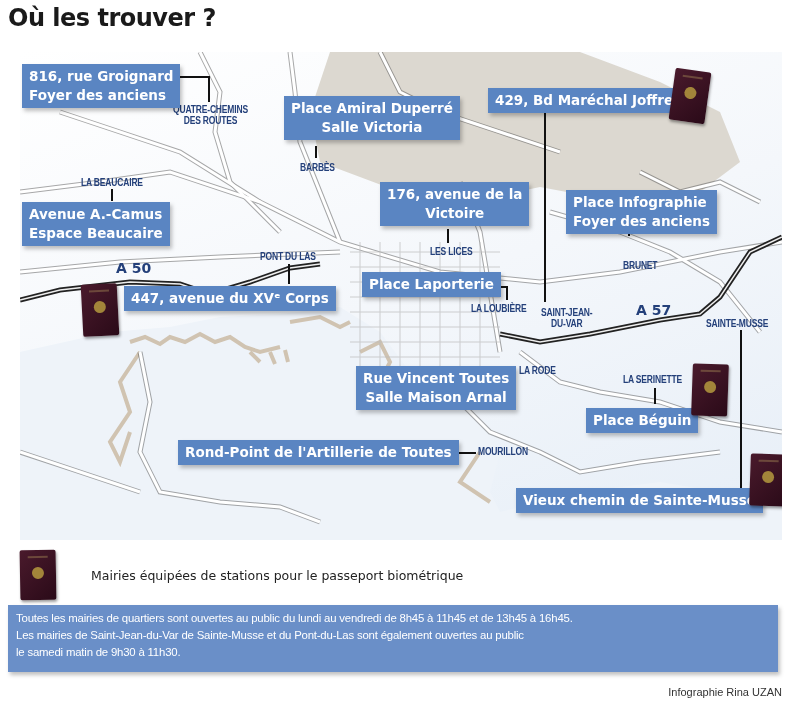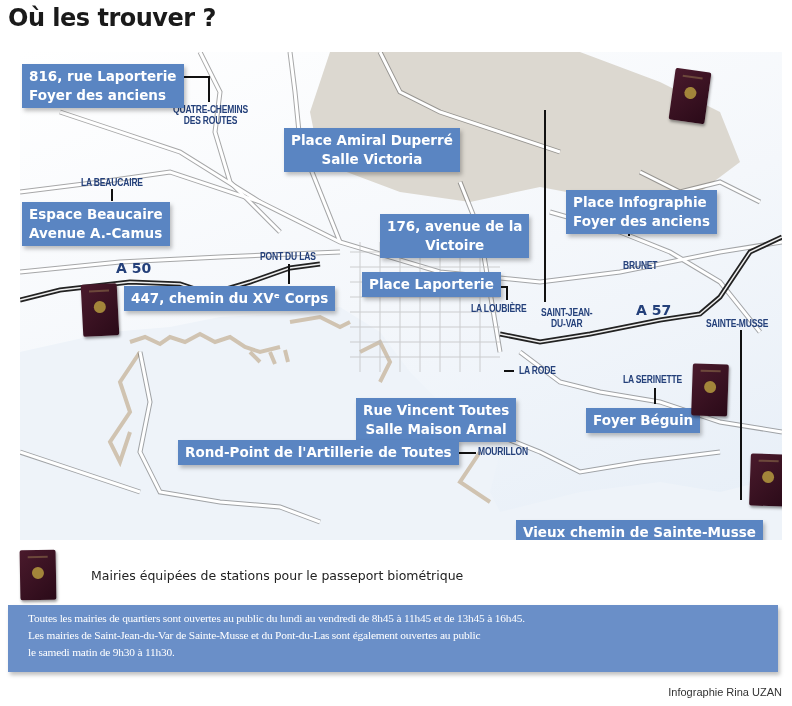--- a/index.html
+++ b/index.html
@@ -2,30 +2,30 @@
 <html><head>
   <meta charset="utf-8">
   <style>
     * { margin: 0; padding: 0; box-sizing: border-box; }
     html, body { width: 792px; height: 706px; background: #ffffff; overflow: hidden; }
     body { position: relative; font-family: "DejaVu Sans", sans-serif; }
     .title { position: absolute; left: 8px; top: 4px; font-family: "DejaVu Sans", sans-serif; font-weight: bold; font-size: 24px; color: #1a1a1a; letter-spacing: -0.5px; }
     .map { position: absolute; left: 20px; top: 52px; width: 762px; height: 488px; overflow: hidden; background: linear-gradient(160deg, #ffffff 0%, #f4f7fb 50%, #e6eef7 100%); }
     .map svg { position: absolute; left: 0; top: 0; }
     .lbl { position: absolute; background: #5a85c2; color: #ffffff; font-family: "DejaVu Sans", sans-serif; font-weight: bold; font-size: 13.5px; line-height: 19px; padding: 3px 7px; box-shadow: 2px 3px 4px rgba(0,0,0,0.25); white-space: nowrap; }
-    .lbl.center { text-align: center; margin-top: 32px; }
+    .lbl.center { text-align: center; }
     .lbl span { display: block; }
     .place { position: absolute; font-family: "Liberation Sans", sans-serif; font-size: 10px; color: #24407a; font-weight: bold; letter-spacing: -0.2px; white-space: nowrap; transform: scaleX(0.85); transform-origin: left top; line-height: 11px; text-align: center; }
     .hw { position: absolute; font-family: "DejaVu Sans", sans-serif; font-size: 14px; color: #24407a; font-weight: bold; }
     .pass { position: absolute; width: 36px; height: 52px; background: linear-gradient(135deg, #4a1a2c, #2a0a18); border-radius: 2px; box-shadow: 1px 2px 3px rgba(0,0,0,0.4); }
     .pass::after { content: ""; position: absolute; left: 12px; top: 17px; width: 12px; height: 12px; border-radius: 50%; background: #b59a3e; opacity: 0.85; }
     .pass::before { content: ""; position: absolute; left: 8px; top: 6px; width: 20px; height: 2px; background: #8a6a4a; opacity: 0.6; }
     .legend-pass { position: absolute; left: 20px; top: 550px; width: 36px; height: 50px; }
     .legend-text { position: absolute; left: 78px; top: 568px; font-family: "DejaVu Sans", sans-serif; font-size: 12.5px; color: #222; margin-left: 13px; }
-    .info { position: absolute; left: 8px; top: 605px; width: 770px; height: 67px; background: #6a8fc8; box-shadow: 2px 3px 4px rgba(0,0,0,0.25); color: #ffffff; font-family: Liberation Serif, serif; font-size: 11.4px; line-height: 17px; padding: 5px 20px; letter-spacing: -0.2px; }
+    .info { position: absolute; left: 8px; top: 605px; width: 770px; height: 67px; background: #6a8fc8; box-shadow: 2px 3px 4px rgba(0,0,0,0.25); color: #ffffff; font-family: Liberation Sans, sans-serif; font-size: 11.4px; line-height: 17px; padding: 5px 8px; letter-spacing: -0.2px; }
     .info span { display: block; white-space: nowrap; }
     .credit { position: absolute; right: 10px; top: 686px; font-family: "Liberation Sans", sans-serif; font-size: 11px; color: #333; margin-left: 32px; }
     .conn { position: absolute; background: #111; }
   </style>
 </head>
 <body>
 
 <div class="title">Où les trouver ?</div>
 
 <div class="map">
@@ -120,56 +120,59 @@
     <span>SAINT-JEAN-</span><br>
     <span>DU-VAR</span>
   </div>
   <div class="place" style="left:603px; top:208px;">BRUNET</div>
   <div class="place" style="left:686px; top:266px;">SAINTE-MUSSE</div>
   <div class="place" style="left:499px; top:313px;">LA RODE</div>
   <div class="place" style="left:603px; top:322px;">LA SERINETTE</div>
   <div class="place" style="left:458px; top:394px;">MOURILLON</div>
 
   <div class="lbl" style="left:2px; top:12px;">
-    <span>816, rue Laporterie</span>
+    <span>816, rue Groignard</span>
     <span>Foyer des anciens</span>
   </div>
   <div class="lbl center" style="left:264px; top:44px;">
     <span>Place Amiral Duperré</span>
     <span>Salle Victoria</span>
   </div>
+  <div class="lbl" style="left:468px; top:36px;">
+    <span>429, Bd Maréchal Joffre</span>
+  </div>
   <div class="pass" style="left:652px; top:18px; transform: rotate(8deg);"></div>
 
   <div class="lbl" style="left:2px; top:150px;">
+    <span>Avenue A.-Camus</span>
     <span>Espace Beaucaire</span>
-    <span>Avenue A.-Camus</span>
   </div>
   <div class="lbl center" style="left:360px; top:130px;">
     <span>176, avenue de la</span>
     <span>Victoire</span>
   </div>
   <div class="lbl" style="left:546px; top:138px;">
     <span>Place Infographie</span>
     <span>Foyer des anciens</span>
   </div>
 
   <div class="pass" style="left:62px; top:232px; transform: rotate(-3deg);"></div>
   <div class="lbl" style="left:104px; top:234px;">
-    <span>447, chemin du XVᵉ Corps</span>
+    <span>447, avenue du XVᵉ Corps</span>
   </div>
   <div class="lbl" style="left:342px; top:220px;">
     <span>Place Laporterie</span>
   </div>
 
   <div class="lbl center" style="left:336px; top:314px;">
     <span>Rue Vincent Toutes</span>
     <span>Salle Maison Arnal</span>
   </div>
   <div class="lbl" style="left:566px; top:356px;">
-    <span>Foyer Béguin</span>
+    <span>Place Béguin</span>
   </div>
   <div class="pass" style="left:672px; top:312px; transform: rotate(2deg);"></div>
 
   <div class="lbl" style="left:158px; top:388px;">
     <span>Rond-Point de l'Artillerie de Toutes</span>
   </div>
   <div class="lbl center" style="left:496px; top:436px;">
     <span>Vieux chemin de Sainte-Musse</span>
   </div>
   <div class="pass" style="left:730px; top:402px; transform: rotate(2deg);"></div>

